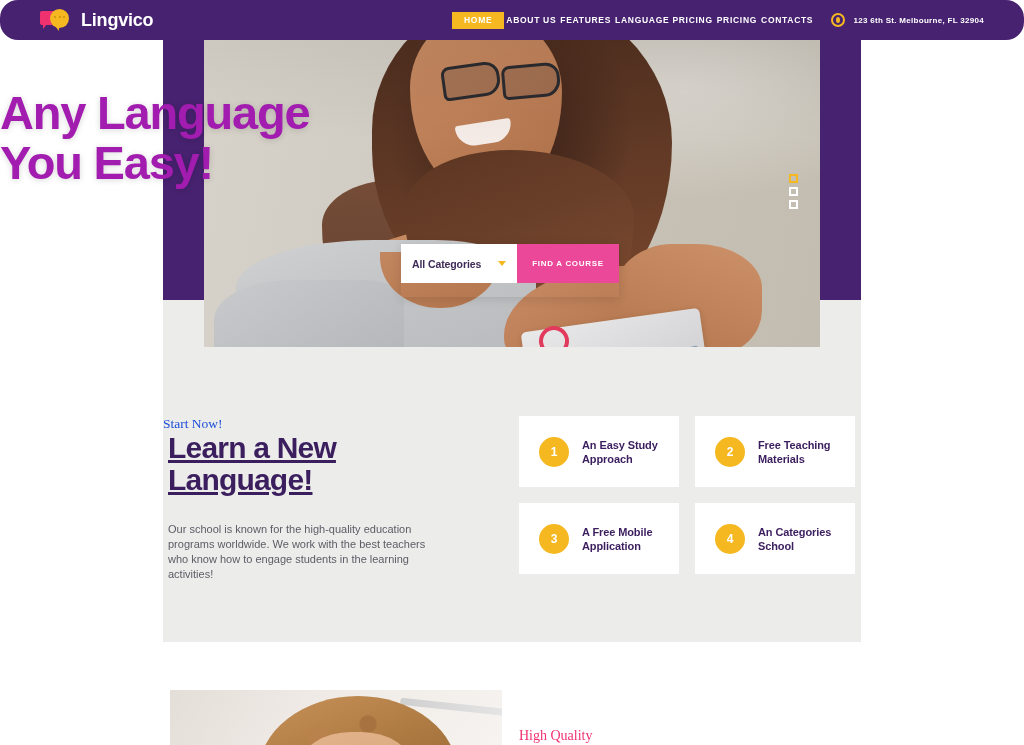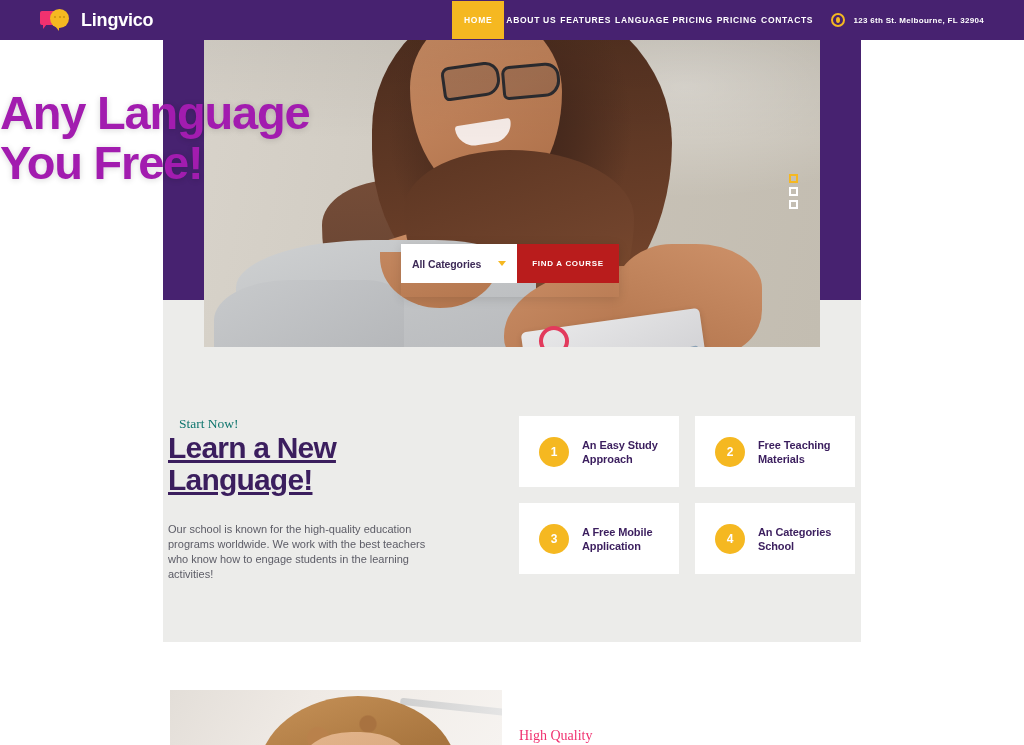--- a/index.html
+++ b/index.html
@@ -7,21 +7,21 @@
     width:1024px; height:745px; overflow:hidden;
     background:#ffffff;
     font-family:"Liberation Sans", sans-serif;
   }
   #page { position:relative; width:1024px; height:745px; background:#ffffff; }
 
   
   .header {
     position:absolute; left:0; top:0; width:1024px; height:40px;
     background:#472270; z-index:40;
-    display:flex; align-items:center;
+    display:flex; align-items:center;border-radius:18px;
   }
   .logo-wrap {
     position:absolute; left:40px; top:0; height:40px;
     display:flex; align-items:center; gap:7px;
   }
   .logo-mark { position:relative; width:34px; height:22px; }
   .logo-bubble {
     position:absolute; left:0; top:2px; width:17px; height:14px;
     background:#F0316F; border-radius:2px;
   }
@@ -50,21 +50,21 @@
     color:#ffffff; font-size:18px; font-weight:bold; letter-spacing:-0.2px;
   }
 
   .nav { position:absolute; left:452px; top:0; height:40px; display:flex; align-items:center; }
   .nav a {
     display:flex; align-items:center; height:22px;
     color:#ffffff; font-size:8.5px; font-weight:bold;
     letter-spacing:0.7px; text-decoration:none; padding:0 2px;
     white-space:nowrap;
   }
-  .nav a.active { background:#F5B821; color:#ffffff; height:38px; padding:0 12px; }
+  .nav a.active { background:#F5B821; color:#ffffff; height:17px; padding:0 12px; }
 
   .addr {
     position:absolute; right:40px; top:0; height:40px;
     display:flex; align-items:center; gap:8px;
   }
   .pin {
     width:14px; height:14px; border-radius:50%;
     border:2px solid #F5B821; position:relative;
     display:flex; align-items:center; justify-content:center;
   }
@@ -209,21 +209,21 @@
     width:116px; height:39px; background:#ffffff;
     display:flex; align-items:center; justify-content:space-between;
     padding:0 11px; cursor:pointer;
   }
   .cat-select .lbl { font-size:10.5px; color:#3d2a57; font-weight:bold; letter-spacing:-0.1px; }
   .chev {
     width:0; height:0; border-left:4px solid transparent; border-right:4px solid transparent;
     border-top:5px solid #F5B821;
   }
   .find-btn {
-    width:102px; height:39px; background:#b91c1c; color:#ffffff;
+    width:102px; height:39px; background:#ec4899; color:#ffffff;
     display:flex; align-items:center; justify-content:center;
     font-size:8px; font-weight:bold; letter-spacing:0.7px; cursor:pointer;
     border:none;
   }
 
   
   .slider-dots {
     position:absolute; left:789px; top:174px; z-index:18;
     display:flex; flex-direction:column; gap:4px;
   }
@@ -232,22 +232,22 @@
   }
   .sdot.active { border-color:#F5B821; }
 
   
   .grey-sec {
     position:absolute; left:163px; top:300px; width:698px; height:342px;
     background:#ECECEA; z-index:3;
   }
 
   .start-now {
-    position:absolute; left:179px; top:416px; z-index:8;
-    color:#0f766e; font-family:"Liberation Serif", serif; font-size:13.5px;
+    position:absolute; left:163px; top:416px; z-index:8;
+    color:#1d4ed8; font-family:"Liberation Serif", serif; font-size:13.5px;
   }
   .big-head {
     position:absolute; left:168px; top:432px; z-index:8;
     color:#3B1E5E; font-size:30px; font-weight:bold; line-height:32px;
     letter-spacing:-0.8px;
   }
   .big-head span { display:block;text-decoration:underline; }
   .lead-p {
     position:absolute; left:168px; top:522px; width:266px; z-index:8;
     color:#5c5c66; font-family:Liberation Sans, sans-serif;
@@ -330,21 +330,21 @@
     <div class="hi-arm"></div>
     <div class="hi-arm2"></div>
     <div class="hi-tab"></div>
     <div class="hi-brace"></div>
     <div class="hi-watch"></div>
     <div class="hi-vig"></div>
   </div>
 
   <div class="hero-title">
     <span>Any Language</span>
-    <span>You Free!</span>
+    <span>You Easy!</span>
   </div>
 
   <div class="hero-form">
     <div class="cat-select">
       <span class="lbl">All Categories</span>
       <span class="chev"></span>
     </div>
     <button class="find-btn">FIND A COURSE</button>
   </div>
 

